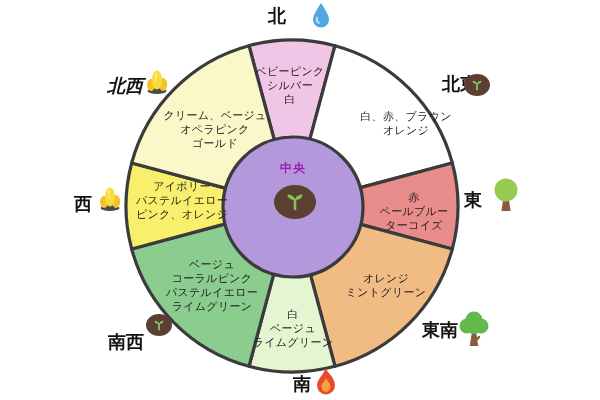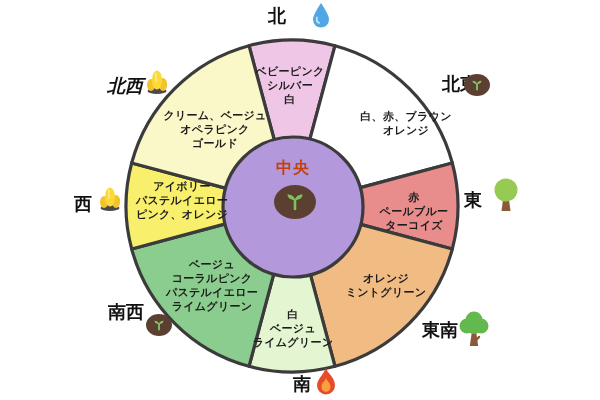--- a/index.html
+++ b/index.html
@@ -5,31 +5,31 @@
   html,body { margin:0; padding:0; background:#ffffff; }
   .stage {
     position:relative; width:600px; height:400px; background:#ffffff;
     font-family:"Liberation Sans","DejaVu Sans",sans-serif; overflow:hidden;
   }
   svg.wheel { position:absolute; left:0; top:0; }
   .wheel path.seg { stroke:#3b3b3b; stroke-width:3.2; stroke-linejoin:round; }
   .wheel circle.hub { stroke:#3b3b3b; stroke-width:3.2; }
   .seg-text {
     position:absolute; transform:translate(-50%,-50%);
-    font-size:11px; font-weight:bold; line-height:1.27; text-align:center;
+    font-size:11px; font-weight:normal; line-height:1.27; text-align:center;
     white-space:pre-line; color:#1c1c1c; letter-spacing:0.3px;
   }
   .dir-label {
     position:absolute; transform:translate(-50%,-50%);
     font-size:18px; font-weight:bold; color:#111; white-space:nowrap;
   }
   .icon { position:absolute; transform:translate(-50%,-50%); line-height:0; }
   .center-label-top {
     position:absolute; transform:translate(-50%,-50%);
-    font-size:16px; font-weight:bold; color:#c2410c; letter-spacing:1px;
+    font-size:12px; font-weight:bold; color:#a21caf; letter-spacing:1px;
   }
   .center-label-bottom {
     position:absolute; transform:translate(-50%,-50%);
     font-size:16px; font-weight:bold; color:#1c1c1c; letter-spacing:1px;
   }
 </style>
 </head>
 <body>
 
 <div class="stage">
@@ -78,21 +78,21 @@
       <path d="M23 16 C18 16 15.5 13.5 15.5 10.5 C19.5 10.5 22.6 12.7 23 16 Z" fill="#7fc25c"></path>
       <path d="M23 16 C28 16 30.5 13.5 30.5 10.5 C26.5 10.5 23.4 12.7 23 16 Z" fill="#7fc25c"></path>
     </svg>
   </span>
 
   <div class="dir-label" style="left:277px; top:16px;">北</div>
   <div class="dir-label" style="left:460px; top:84px;">北東</div>
   <div class="dir-label" style="left:473px; top:200px;">東</div>
   <div class="dir-label" style="left:440px; top:330px;">東南</div>
   <div class="dir-label" style="left:302px; top:384px;">南</div>
-  <div class="dir-label" style="left:126px; top:312px;">南西</div>
+  <div class="dir-label" style="left:126px; top:342px;">南西</div>
   <div class="dir-label" style="left:83px;  top:204px;">西</div>
   <div class="dir-label" style="left:125px; top:86px;font-style:italic;">北西</div>
 
   <span class="icon" style="left:321px; top:15px;">
     <svg width="20" height="26" viewBox="0 0 20 26">
       <path d="M10 1 C10 1 2 12.5 2 17.5 a8 8 0 0 0 16 0 C18 12.5 10 1 10 1 Z" fill="#51a7e3"></path>
       <path d="M6 15.5 c-.7 2.3.3 4.6 2 5.4" stroke="#c4e4f8" stroke-width="1.8" fill="none" stroke-linecap="round"></path>
     </svg>
   </span>
 

